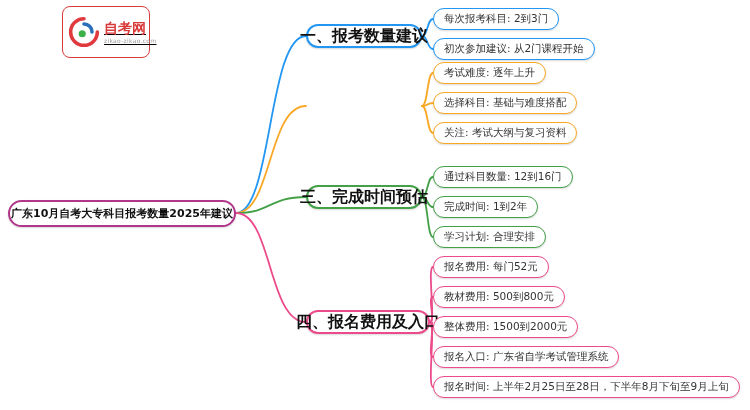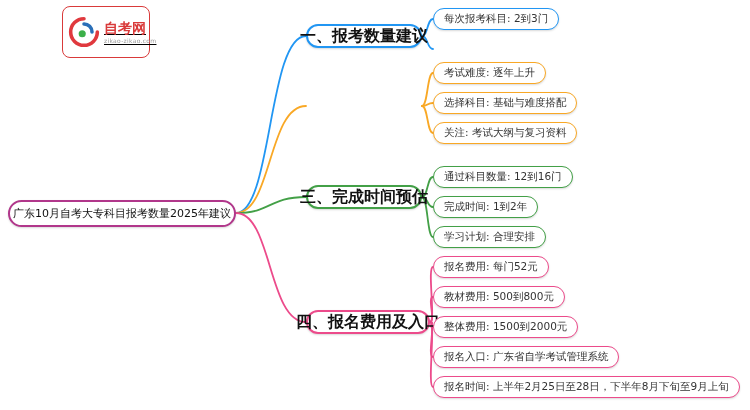--- a/index.html
+++ b/index.html
@@ -14,21 +14,21 @@
   svg.links path { fill:none; stroke-width:1.8; stroke-linecap:round; }
 
   .node {
     position:absolute; background:#fff; border:2px solid #999;
     display:flex; align-items:center; justify-content:center;
     white-space:nowrap; color:#333;
     box-shadow:0 1px 2px rgba(0,0,0,.15);
   }
   .root {
     left:8px; top:200px; width:228px; height:27px; border-radius:14px;
-    font-size:11px; font-weight:400; color:#111;
+    font-size:11px; font-weight:700; color:#111;
   }
   .branch {
     left:306px; height:24px; border-radius:12px;
     font-size:16px; font-weight:700; color:#111;
   }
   .b1 { top:24px;  width:116px; }
   .b2 { top:94px;  width:116px; }
   .b3 { top:185px; width:116px; }
   .b4 { top:310px; width:124px; }
   .leaf {
@@ -88,20 +88,21 @@
     </div>
   </div>
 
   <div class="node root" style="border-color: rgb(177, 55, 139);">广东10月自考大专科目报考数量2025年建议</div>
 
   <div class="node branch b1" style="border-color: rgb(33, 150, 243);">一、报考数量建议</div>
   <div class="node branch b3" style="border-color: rgb(67, 160, 71);">三、完成时间预估</div>
   <div class="node branch b4" style="border-color: rgb(236, 75, 139);">四、报名费用及入口</div>
 
   <div class="node leaf" style="top: 8px; border-color: rgb(33, 150, 243);">每次报考科目: 2到3门</div>
+  <div class="node leaf" style="top: 38px; border-color: rgb(33, 150, 243);">初次参加建议: 从2门课程开始</div>
 
   <div class="node leaf" style="top: 62px; border-color: rgb(249, 168, 37);">考试难度: 逐年上升</div>
   <div class="node leaf" style="top: 92px; border-color: rgb(249, 168, 37);">选择科目: 基础与难度搭配</div>
   <div class="node leaf" style="top: 122px; border-color: rgb(249, 168, 37);">关注: 考试大纲与复习资料</div>
 
   <div class="node leaf" style="top: 166px; border-color: rgb(67, 160, 71);">通过科目数量: 12到16门</div>
   <div class="node leaf" style="top: 196px; border-color: rgb(67, 160, 71);">完成时间: 1到2年</div>
   <div class="node leaf" style="top: 226px; border-color: rgb(67, 160, 71);">学习计划: 合理安排</div>
 
   <div class="node leaf" style="top: 256px; border-color: rgb(236, 75, 139);">报名费用: 每门52元</div>

